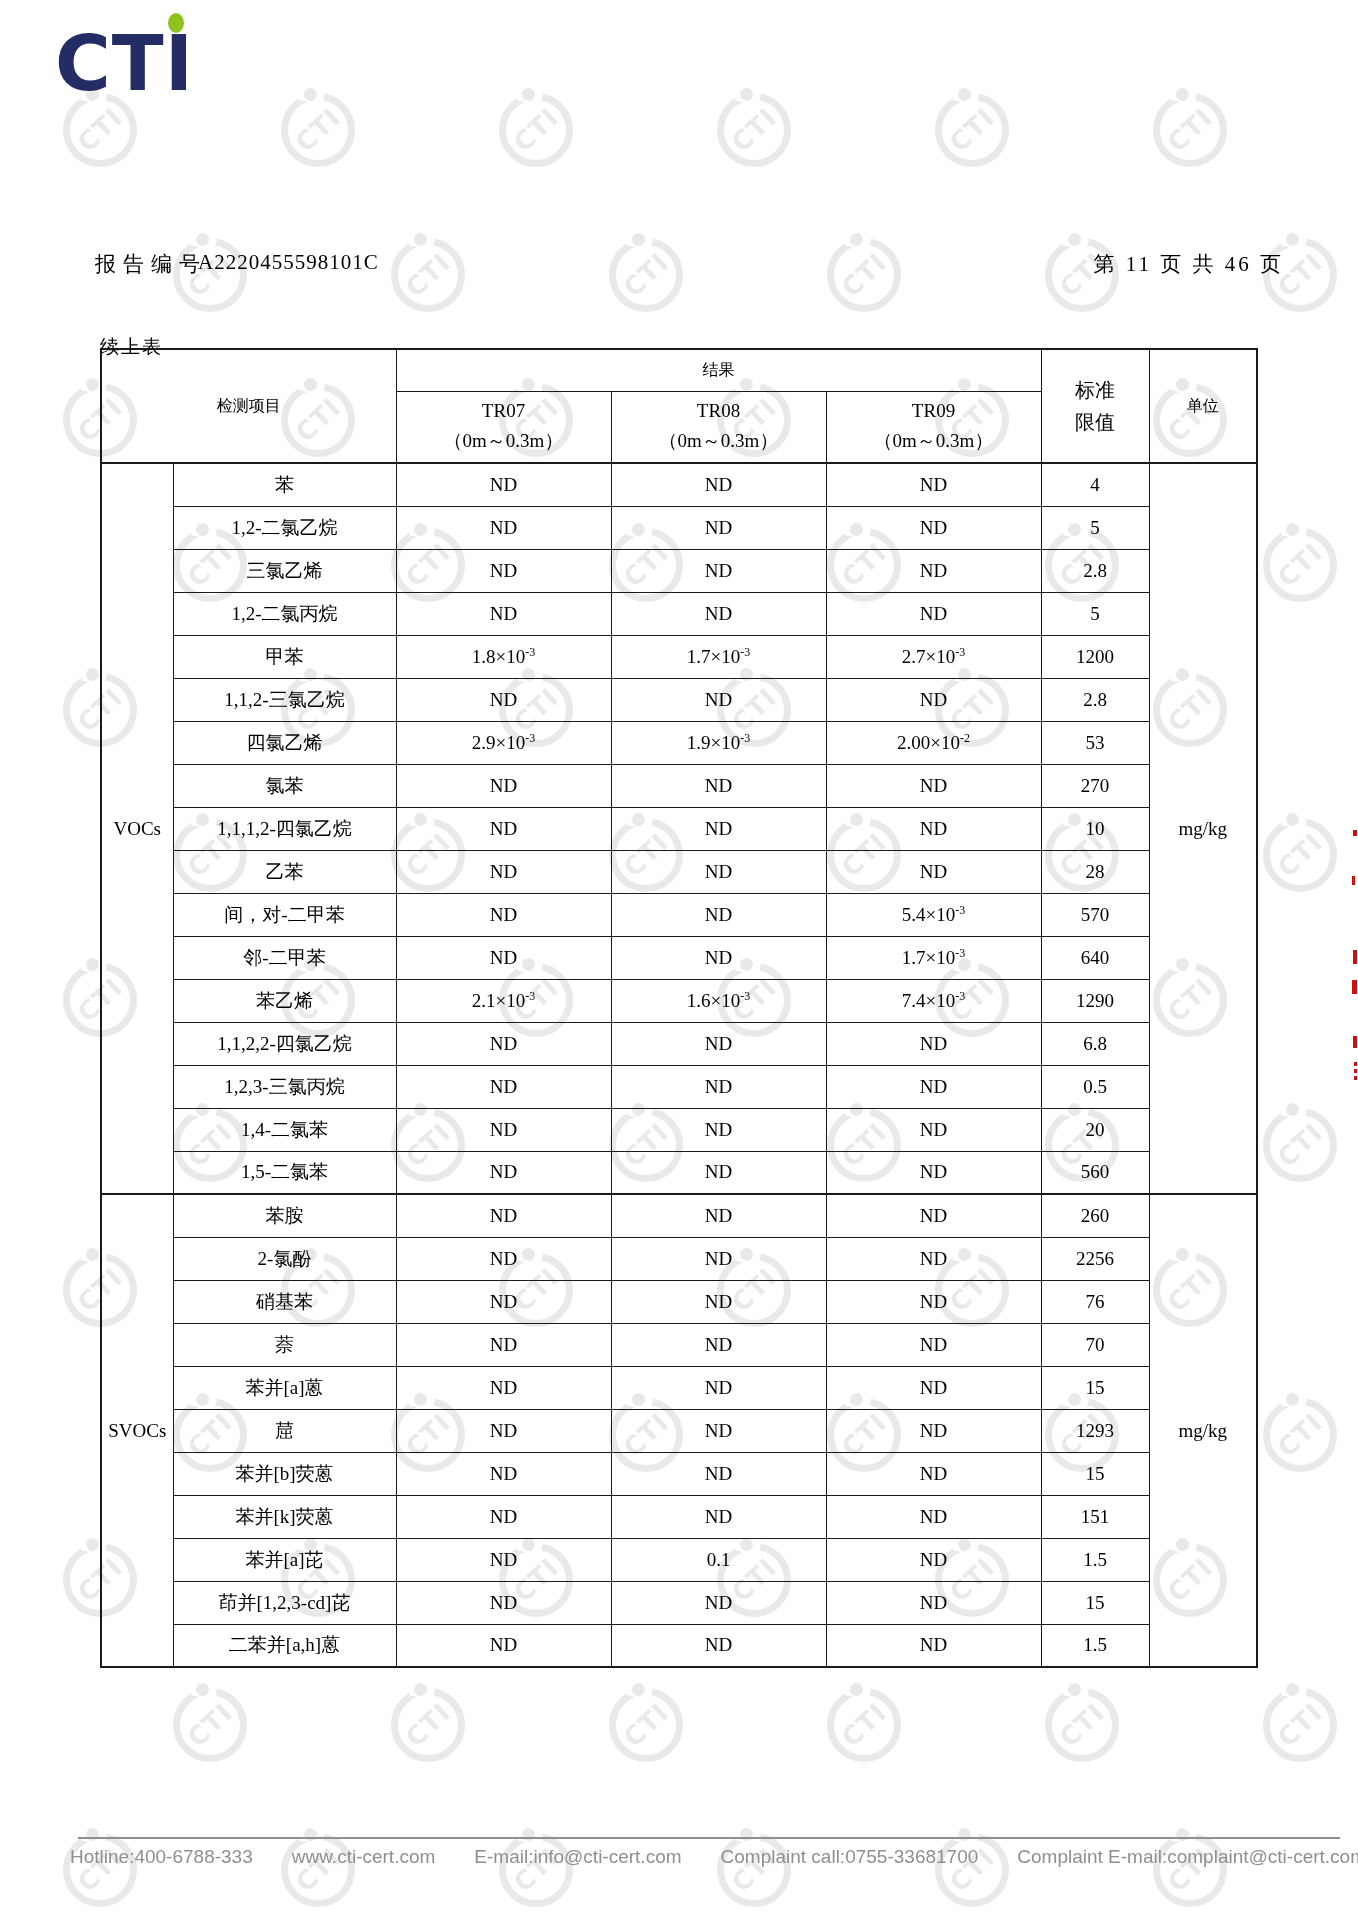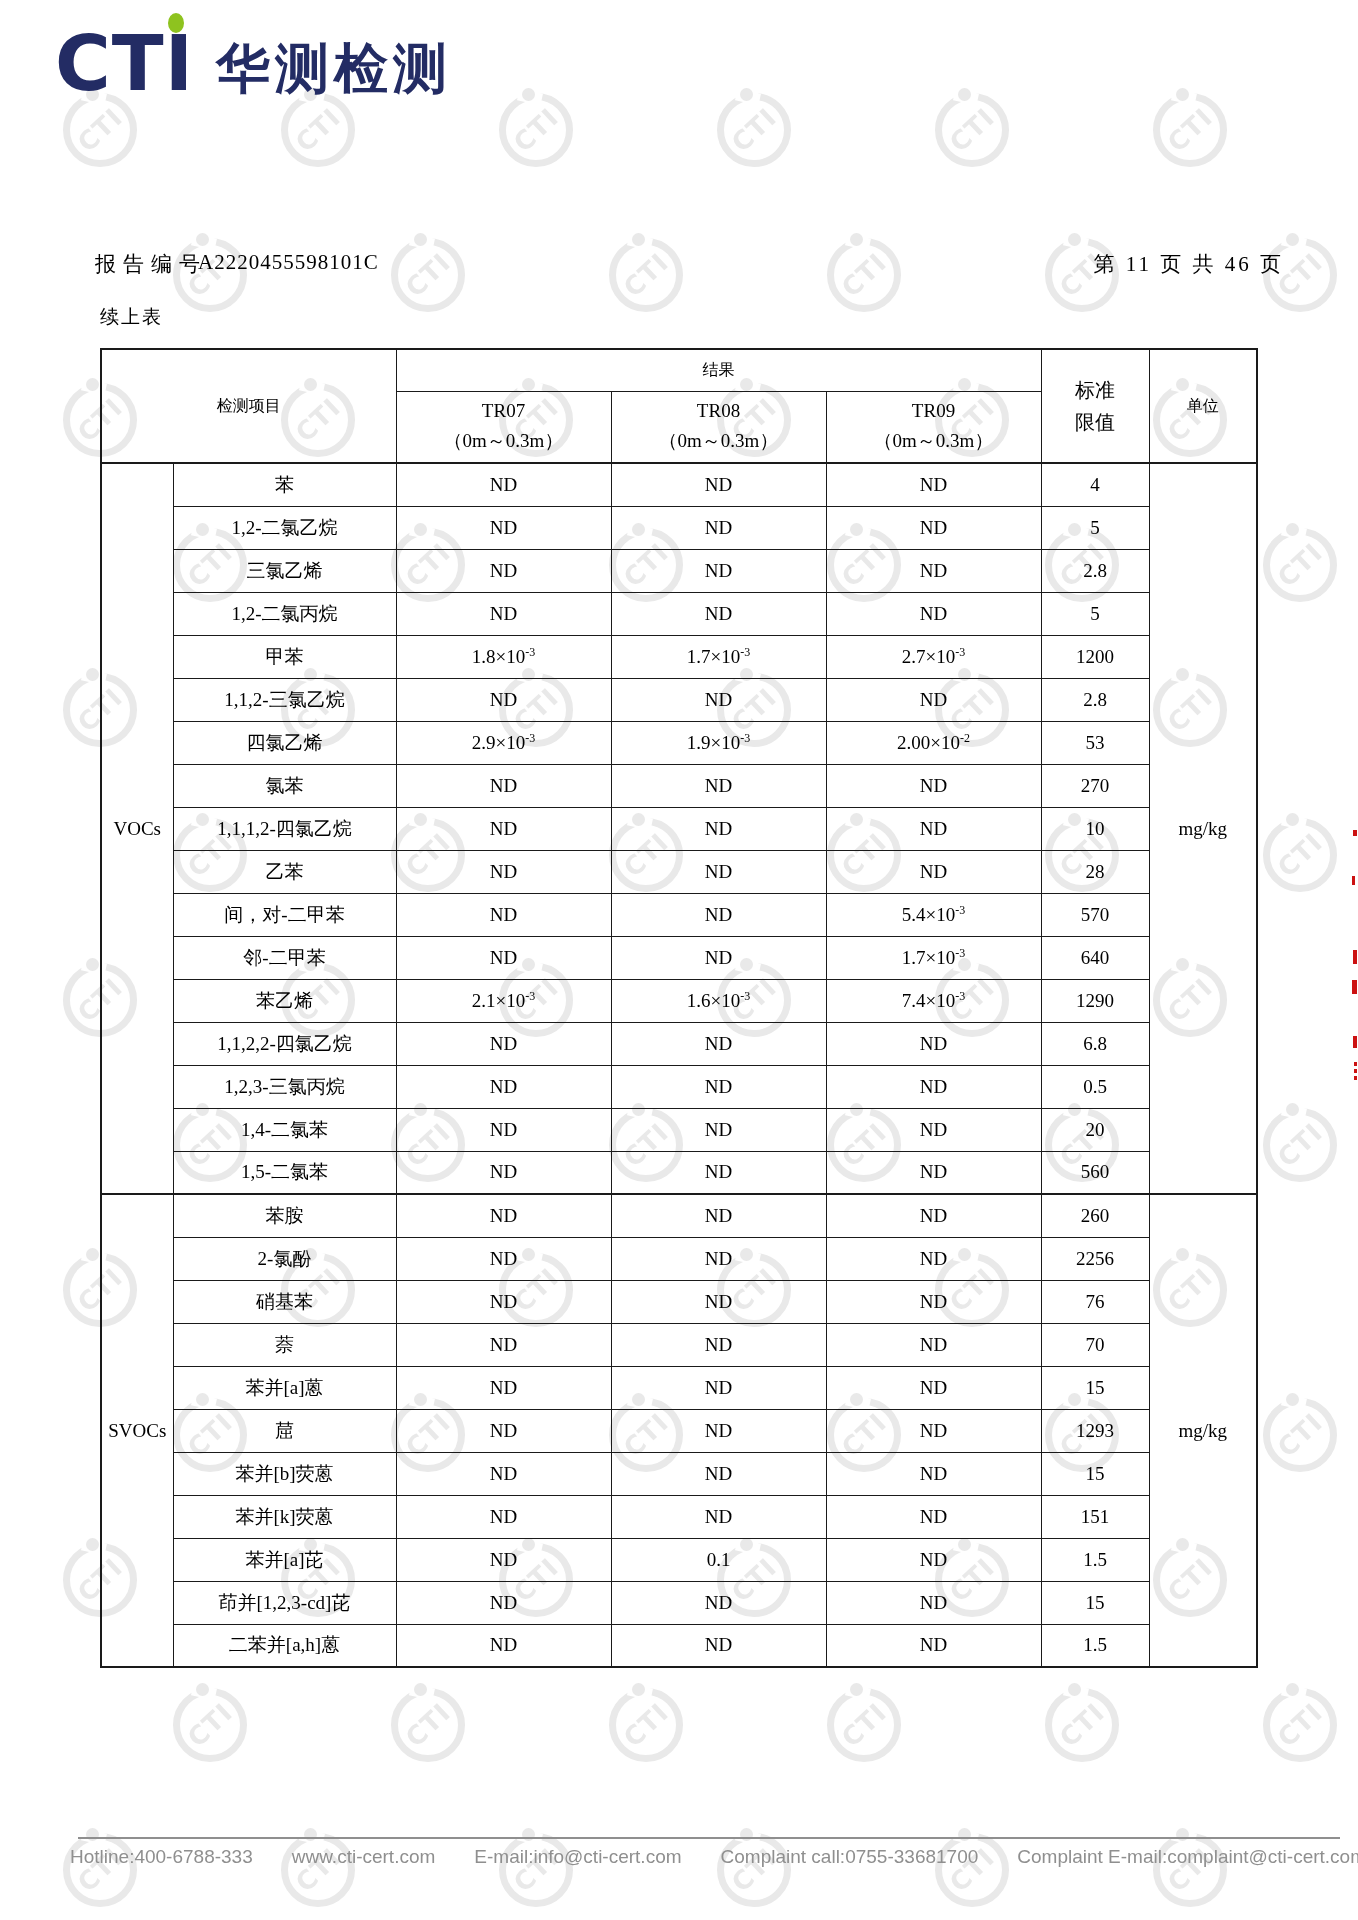--- a/index.html
+++ b/index.html
@@ -30,21 +30,21 @@
     color:#232c64;margin-left:22px;letter-spacing:5px;padding-bottom:4px;
   }
   .doc-title{
     position:absolute;top:118px;left:0;width:1140px;text-align:center;
     font-size:46px;font-weight:600;letter-spacing:44px;text-indent:44px;
   }
   .report-line{position:absolute;top:250px;left:0;width:100%;font-size:21px;}
   .report-label{position:absolute;left:95px;letter-spacing:7px;}
   .report-no{position:absolute;left:198px;letter-spacing:1px;}
   .page-info{position:absolute;right:74px;letter-spacing:3px;}
-  .continued{position:absolute;left:100px;top:304px;font-size:19px;letter-spacing:2px;}
+  .continued{position:absolute;left:100px;top:334px;font-size:19px;letter-spacing:2px;}
   
   table.results{
     position:absolute;left:100px;top:348px;width:1156px;
     border-collapse:collapse;table-layout:fixed;
     border:2px solid #1a1a1a;font-size:19px;
   }
   table.results th,table.results td{
     border:1px solid #1a1a1a;text-align:center;vertical-align:middle;
     padding:0 2px;font-weight:normal;background:transparent;overflow:hidden;
   }
@@ -460,21 +460,20 @@
       <b></b>
       <i></i>
       <span>CTI</span>
     </div>
   </div>
 
 <div class="content">
 
   <div class="logo">
     <div class="logo-cti"><span>CT</span><span class="logo-i">I<span class="logo-dot"></span></span></div>
-    <div class="logo-cn">华测检测</div>
   </div>
 
 
   <div class="report-line">
     <span class="report-label">报告编号</span>
     <span class="report-no">A2220455598101C</span>
     <span class="page-info">第 11 页 共 46 页</span>
   </div>
 
   <div class="continued">续上表</div>

